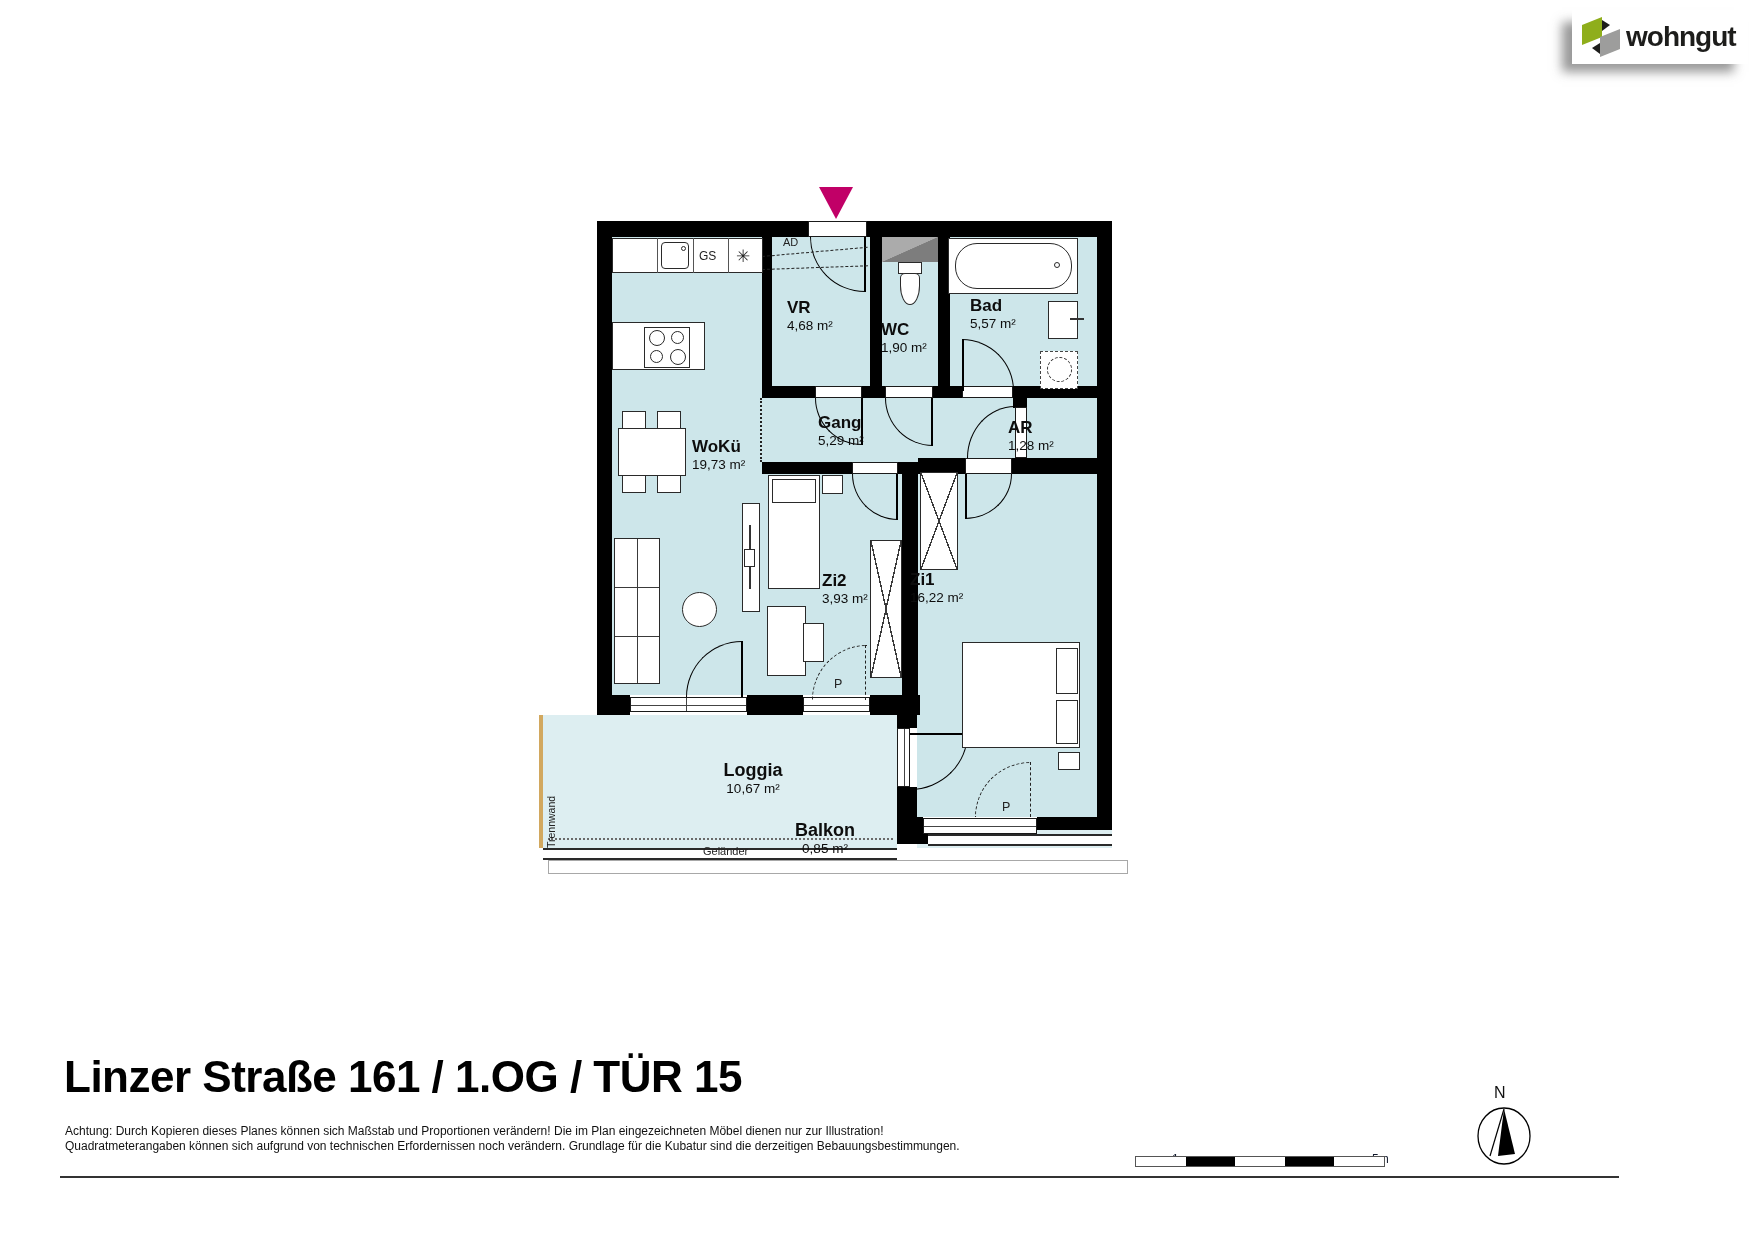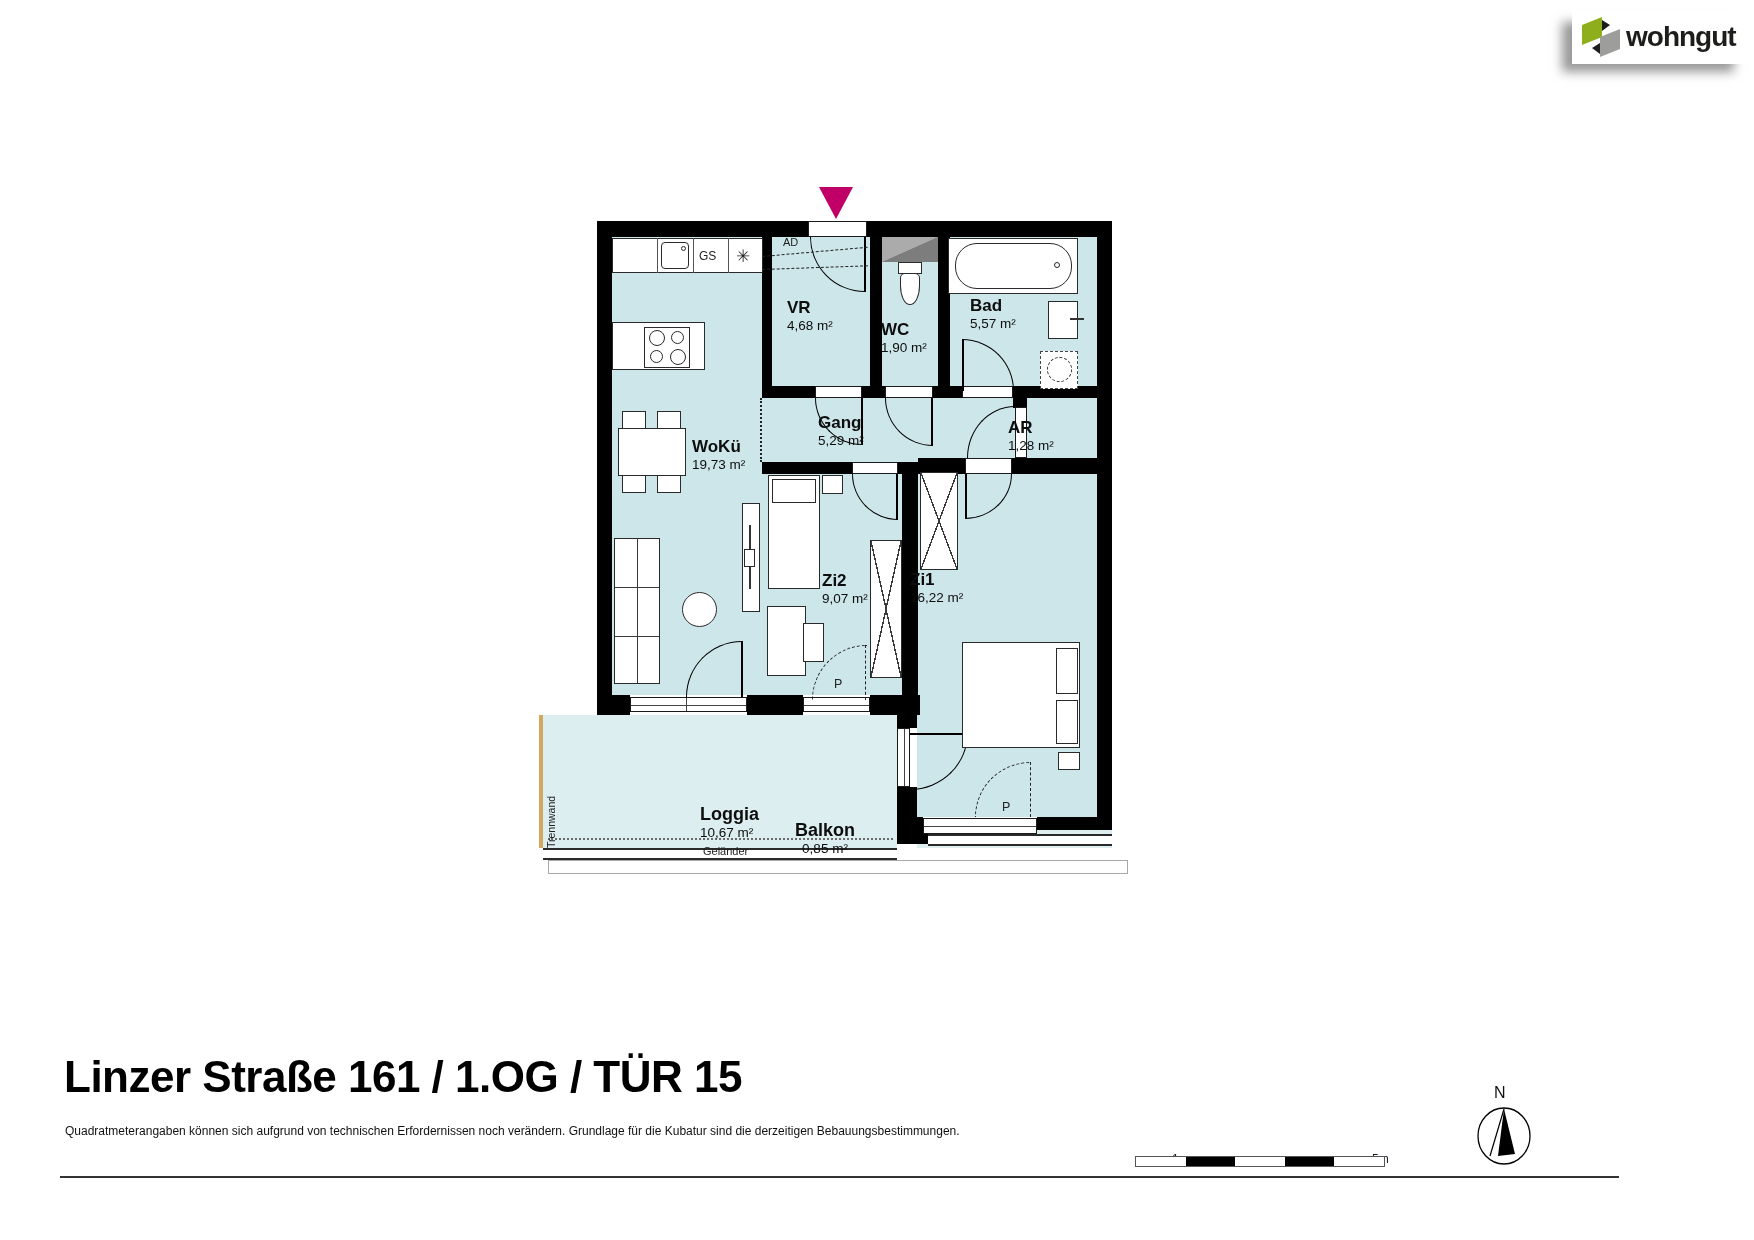--- a/index.html
+++ b/index.html
@@ -231,47 +231,48 @@
   <div class="rlabel" style="left:818px;top:413px;">
     <div class="rname">Gang</div>
     <div class="rarea">5,29 m²</div>
   </div>
   <div class="rlabel" style="left:1008px;top:418px;">
     <div class="rname">AR</div>
     <div class="rarea">1,28 m²</div>
   </div>
   <div class="rlabel" style="left:822px;top:571px;">
     <div class="rname">Zi2</div>
-    <div class="rarea">9,07 m²</div>
+    <div class="rarea">3,93 m²</div>
   </div>
   <div class="rlabel" style="left:910px;top:570px;">
     <div class="rname">Zi1</div>
     <div class="rarea">16,22 m²</div>
   </div>
-  <div class="rlabel" style="left:700px;top:760px;width:106px;text-align:left;margin-top:44px;">
+  <div class="rlabel" style="left:700px;top:760px;width:106px;text-align:center;">
     <div class="rname" style="font-size:18px;">Loggia</div>
     <div class="rarea">10,67 m²</div>
   </div>
   <div class="rlabel" style="left:770px;top:820px;width:110px;text-align:center;">
     <div class="rname" style="font-size:18px;">Balkon</div>
     <div class="rarea">0,85 m²</div>
   </div>
 
   <div id="logo">
     <svg width="46" height="50" viewBox="0 0 46 50" style="margin-left:6px;">
       <polygon points="4,13 24,5 24,25 4,33" fill="#8fae1b"></polygon>
       <polygon points="24,8 32,13 24,19" fill="#1d1d1b"></polygon>
       <polygon points="22,25 42,17 42,37 22,45" fill="#9d9d9c"></polygon>
       <polygon points="22,31 14,36 22,42" fill="#1d1d1b"></polygon>
     </svg>
     <span id="logo-text">wohngut</span>
   </div>
 
   <div id="title">Linzer Straße 161 / 1.OG / TÜR 15</div>
   <div id="disclaimer">
+    <div>Achtung: Durch Kopieren dieses Planes können sich Maßstab und Proportionen verändern! Die im Plan eingezeichneten Möbel dienen nur zur Illustration!</div>
     <div>Quadratmeterangaben können sich aufgrund von technischen Erfordernissen noch verändern. Grundlage für die Kubatur sind die derzeitigen Bebauungsbestimmungen.</div>
   </div>
   <div id="footer-line"></div>
 
   <div class="sb-lab" style="left:1172px;">1m</div>
   <div class="sb-lab" style="left:1372px;">5m</div>
   <div id="scalebar">
     <div style="width:20%;background:#fff;"></div>
     <div style="width:20%;background:#000;"></div>
     <div style="width:20%;background:#fff;"></div>

